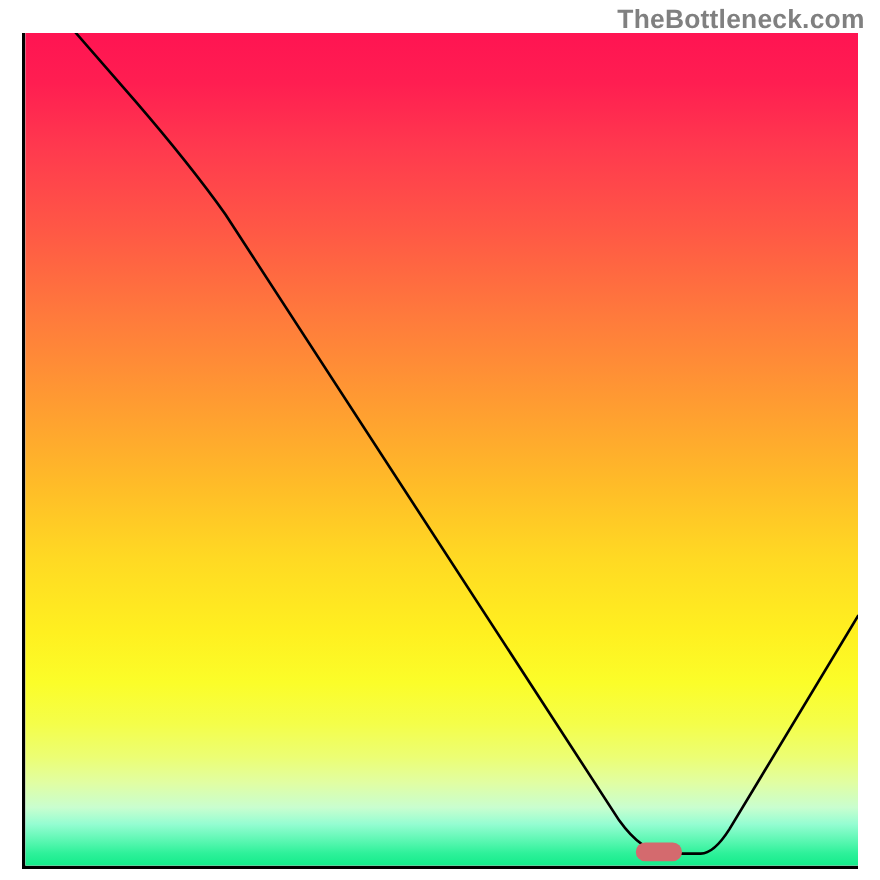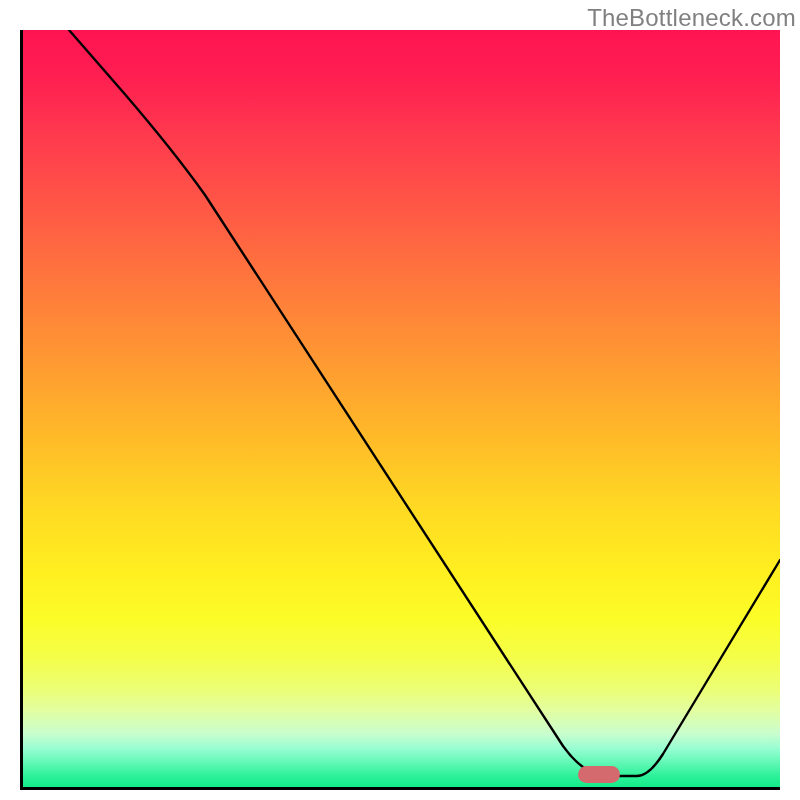--- a/index.html
+++ b/index.html
@@ -11,23 +11,23 @@
     font-family: Arial, Helvetica, sans-serif;
   }
   .stage {
     position: relative;
     width: 800px;
     height: 800px;
   }
   .watermark {
     position: absolute;
     top: 4px;
-    right: 4px;
+    right: 14px;
     font-size: 24px;
-    font-weight: 400;
+    font-weight: 700;
     color: #808080;
     letter-spacing: 0.2px;
   }
   .plot {
     position: absolute;
     left: 20px;
     top: 30px;
     width: 760px;
     height: 760px;
     border-left: 3px solid #000;

